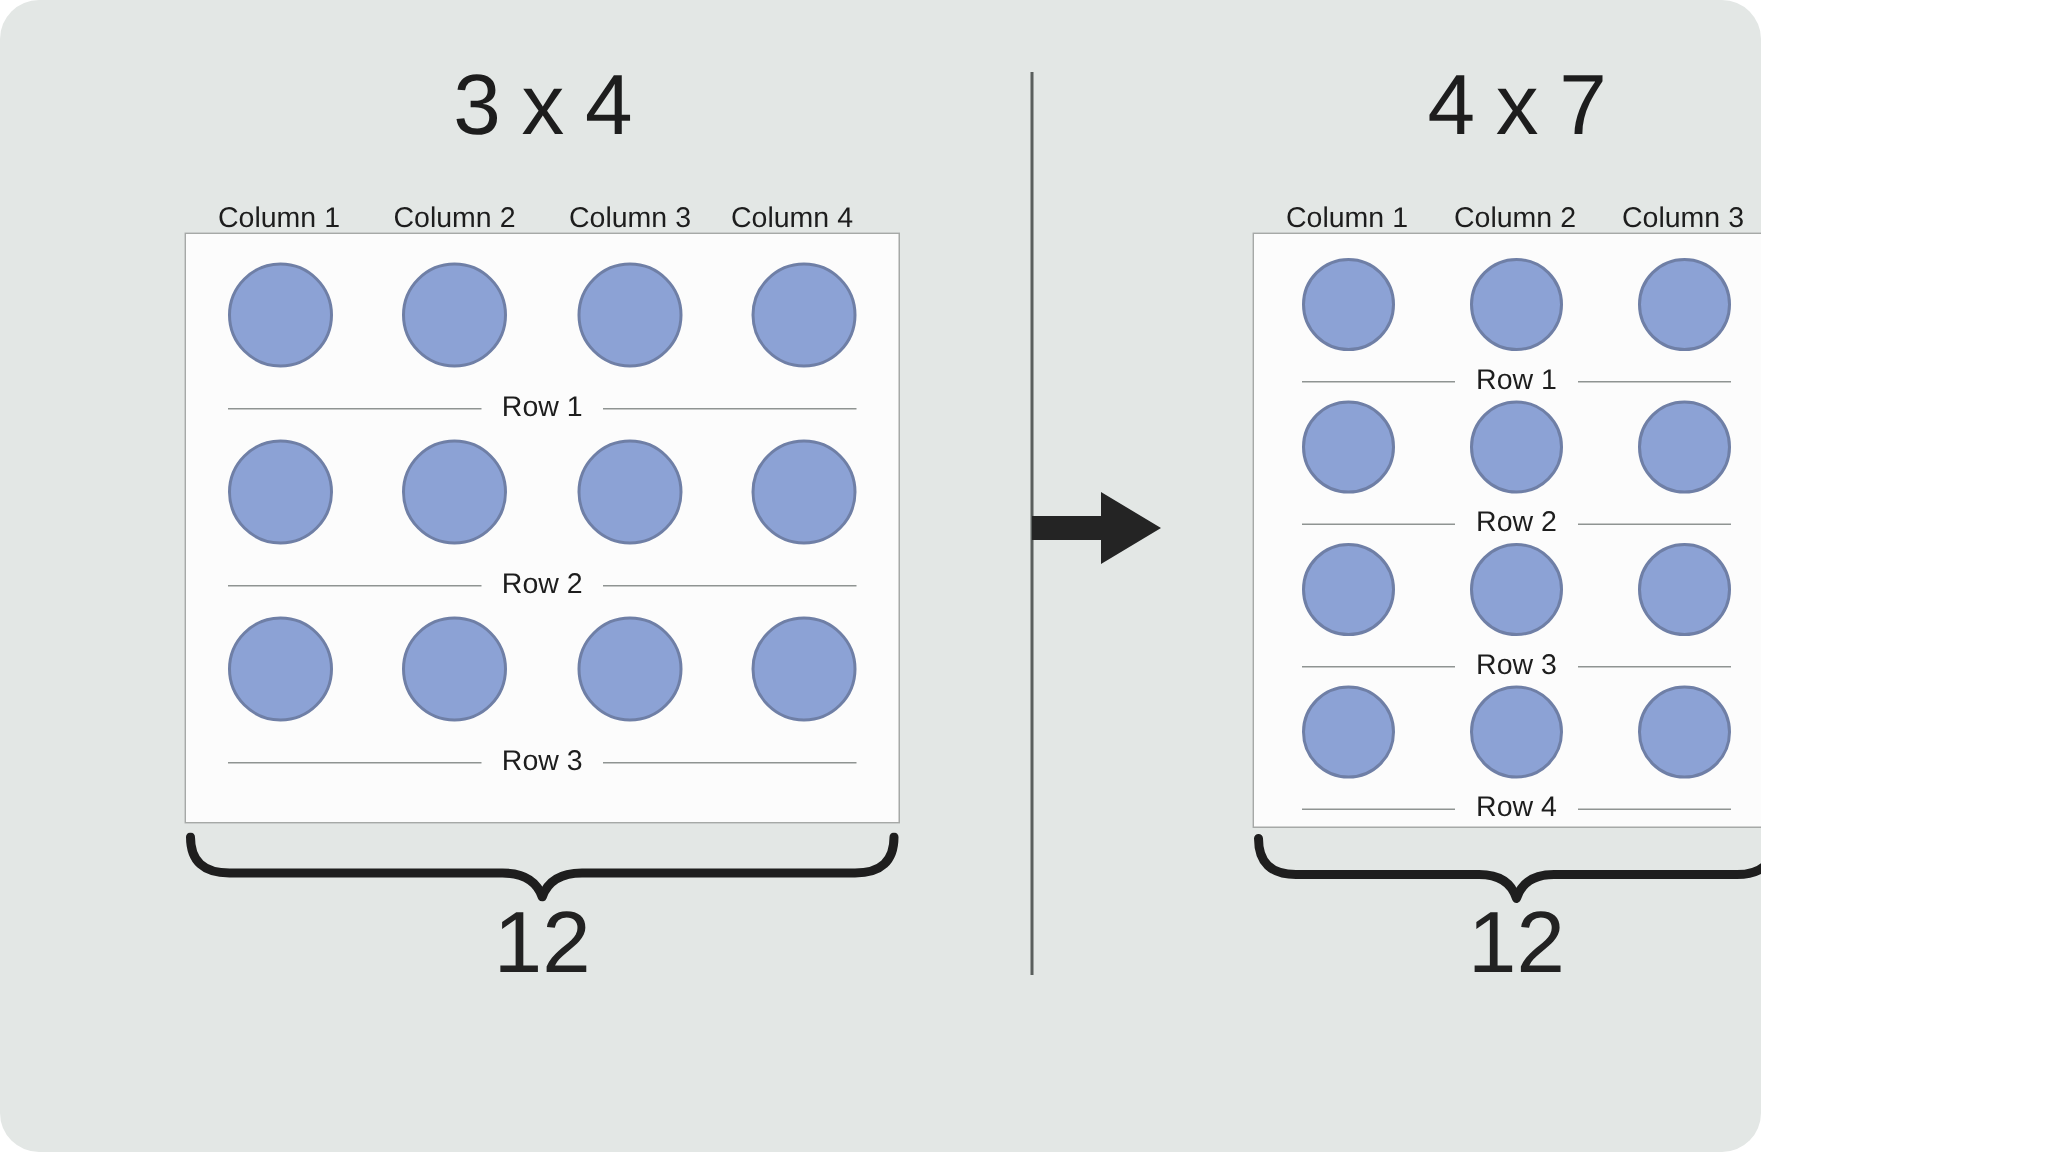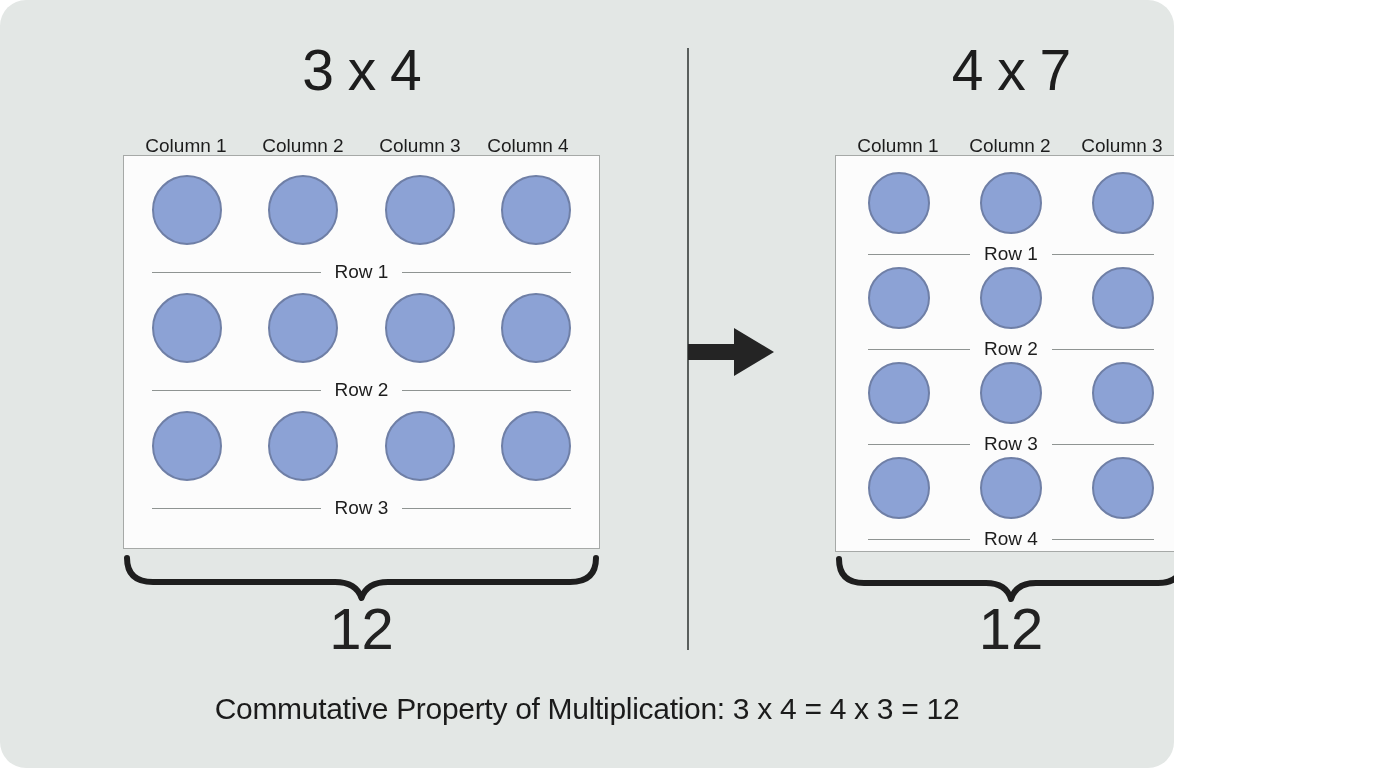--- a/index.html
+++ b/index.html
@@ -166,15 +166,14 @@
       <div class="row-line"></div>
     </div>
   </div>
 
   <svg class="brace" style="left:835px;top:556px;" width="352" height="46" viewBox="0 0 352 46">
     <path d="M 4,3 Q 4,27 29,27 L 151,27 Q 171,27 176,43 Q 181,27 201,27 L 323,27 Q 348,27 348,3" fill="none" stroke="#1e1e1e" stroke-width="6" stroke-linecap="round" stroke-linejoin="round"></path>
   </svg>
 
   <div class="total" style="left:835px;width:352px;">12</div>
 
-  <div id="caption">Commutative Property of Multiplication: 3 x 4 = 4 x 3 = 12</div>
 
 </div>
 
 </body></html>

